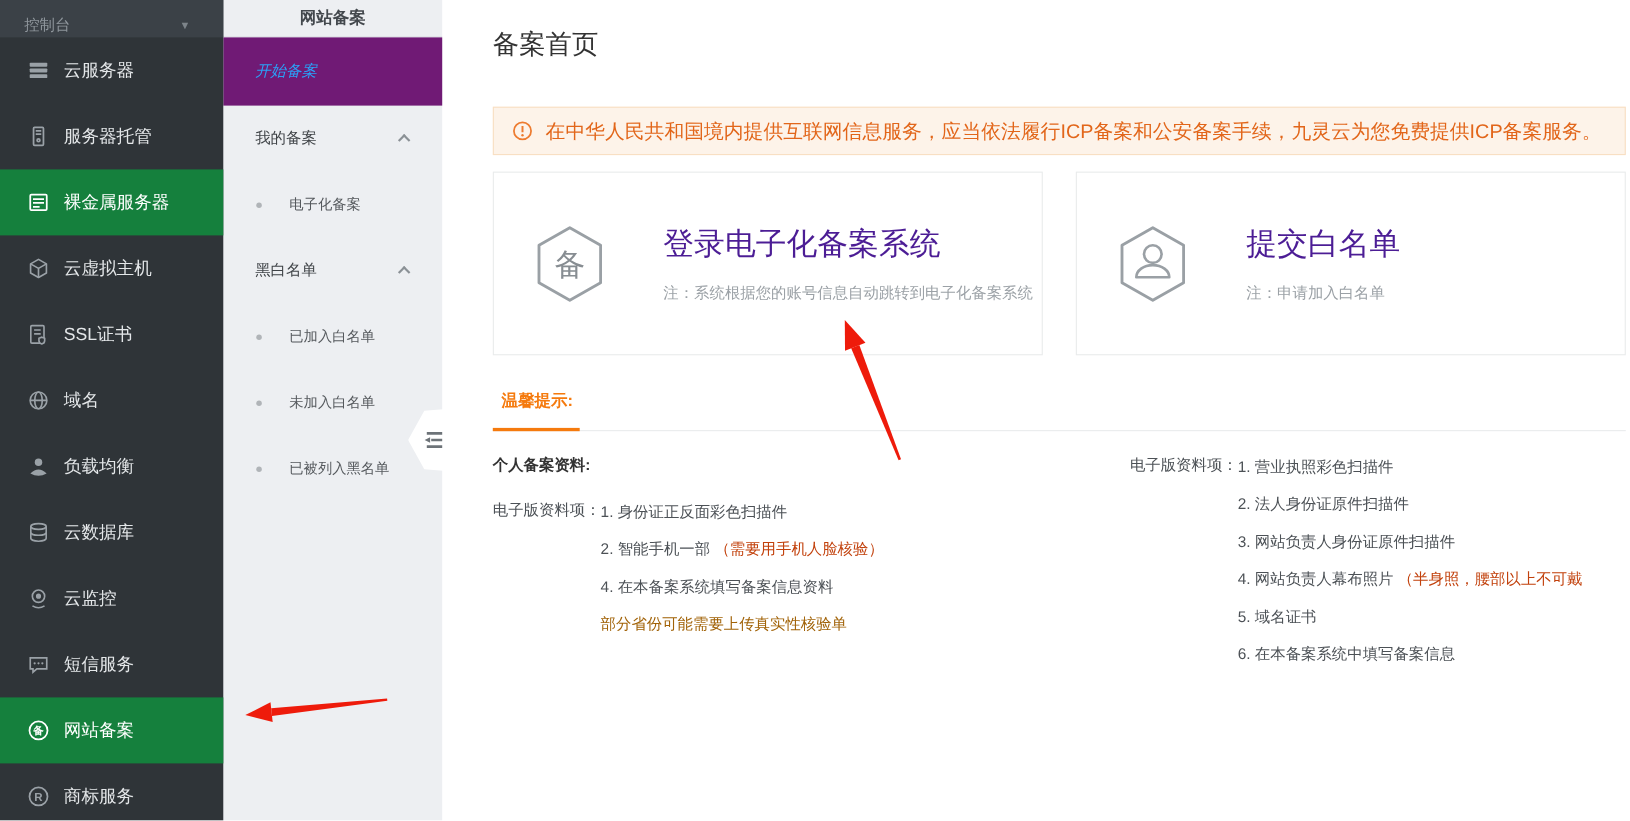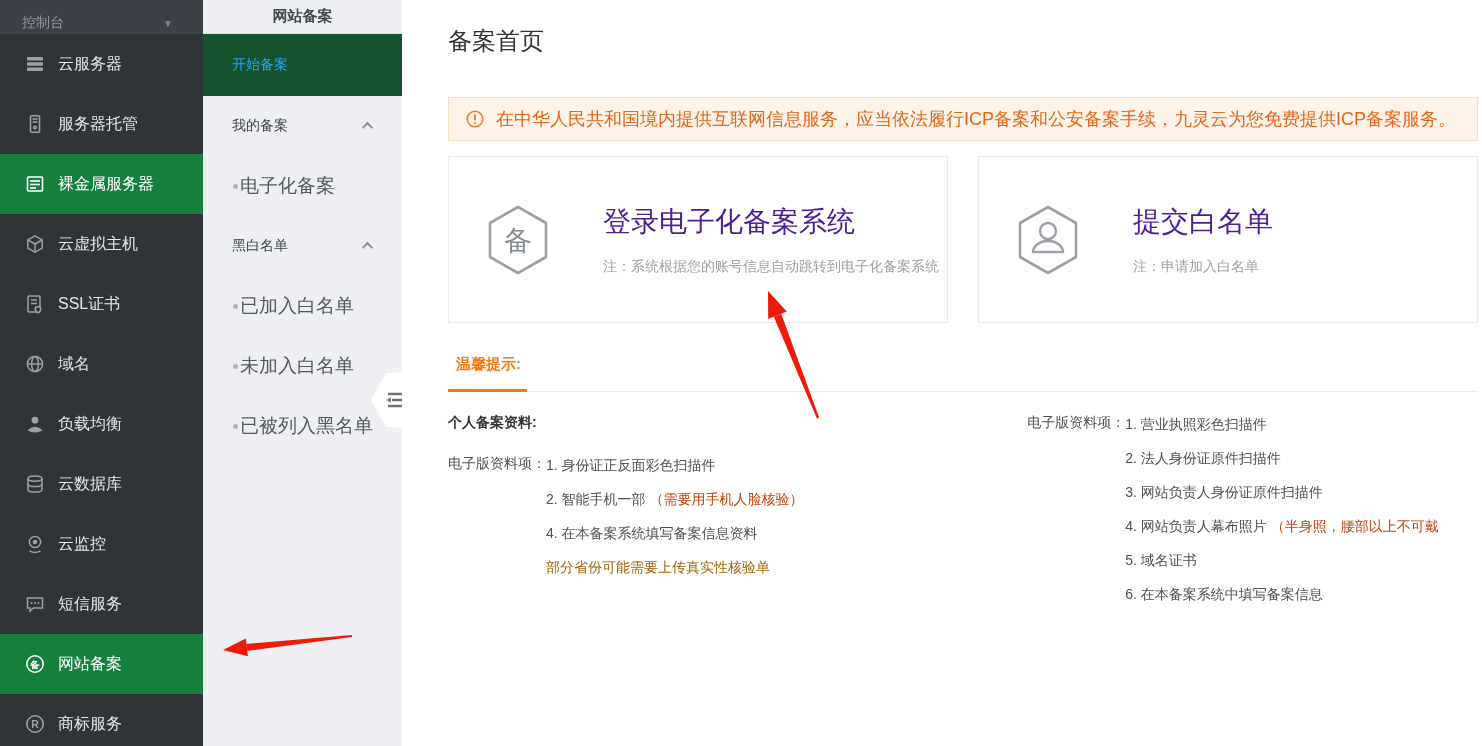--- a/index.html
+++ b/index.html
@@ -15,28 +15,28 @@
   .nav-item { height:60px; display:flex; align-items:center; gap:13px; padding-left:25px;
               color:#e4e7e9; font-size:16px; cursor:pointer; }
   .nav-item svg { flex:0 0 auto; color:#9aa1a7; }
   .nav-item.active { background:#15803d; color:#fff; }
   .nav-item.active svg { color:#fff; }
 
   
   .sub-sidebar { position:absolute; left:203px; top:0; width:199px; height:746px; background:#edeff2; z-index:2; }
   .sub-header { height:34px; display:flex; align-items:center; justify-content:center;
                 font-size:15px; font-weight:bold; color:#43484d; border-bottom:1px solid #dde0e4; }
-  .start-item { height:62px; background:#14532d; display:flex; align-items:center;
-                padding-left:29px; color:#2aa2f8; font-size:14px; cursor:pointer; }
+  .start-item { height:62px; background:#701a75; display:flex; align-items:center;
+                padding-left:29px; color:#2aa2f8; font-size:14px; cursor:pointer;font-style:italic; }
   .group-header { height:60px; display:flex; align-items:center; justify-content:space-between;
                   padding:0 32px 0 29px; color:#3f4347; font-size:14px; cursor:pointer; }
   .chev-up { width:8px; height:8px; border-top:2px solid #8b9196; border-right:2px solid #8b9196;
              transform:rotate(-45deg) translateY(2px); }
-  .sub-item { height:60px; display:flex; align-items:center; gap:2px; padding-left:30px;
-              color:#55595d; font-size:19px; cursor:pointer;text-align:center; }
+  .sub-item { height:60px; display:flex; align-items:center; gap:25px; padding-left:30px;
+              color:#55595d; font-size:13px; cursor:pointer;text-align:center; }
   .dot { width:5px; height:5px; border-radius:50%; background:#b0b4b8; }
 
   
   .collapse-handle { position:absolute; left:371px; top:371px; width:46px; height:58px; z-index:4;
                      background:#fff; clip-path:polygon(0 50%, 32% 4%, 100% 0, 100% 100%, 32% 96%);
                      display:flex; align-items:center; justify-content:center; cursor:pointer; }
 
   
   .main { position:absolute; left:398px; top:0; width:1080px; height:580px; background:#fff;
           padding:26px 0 0 50px; }

